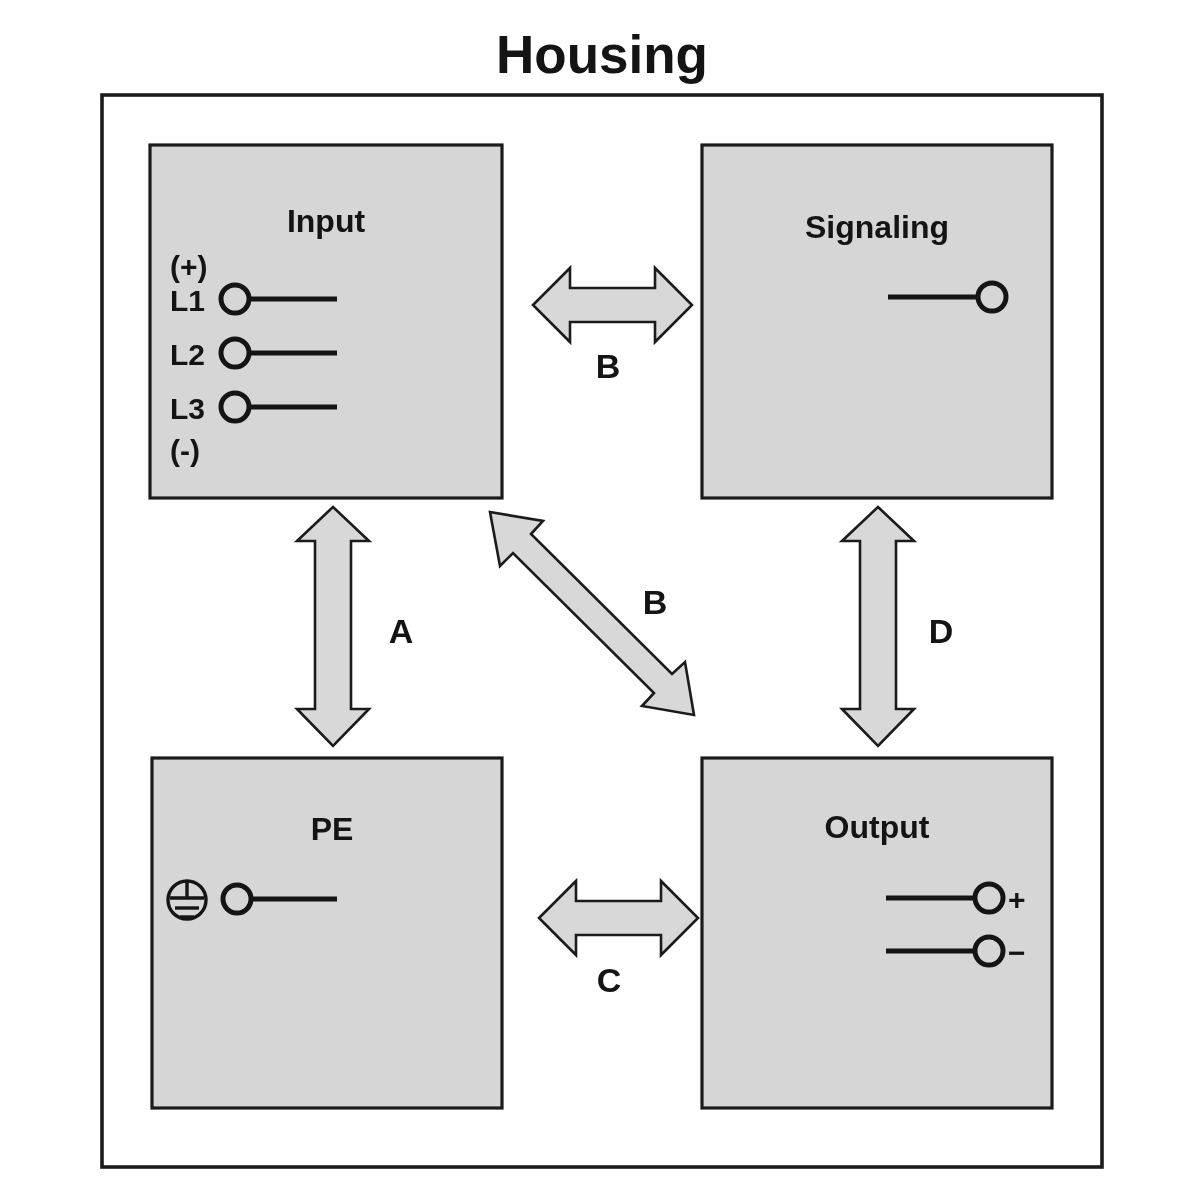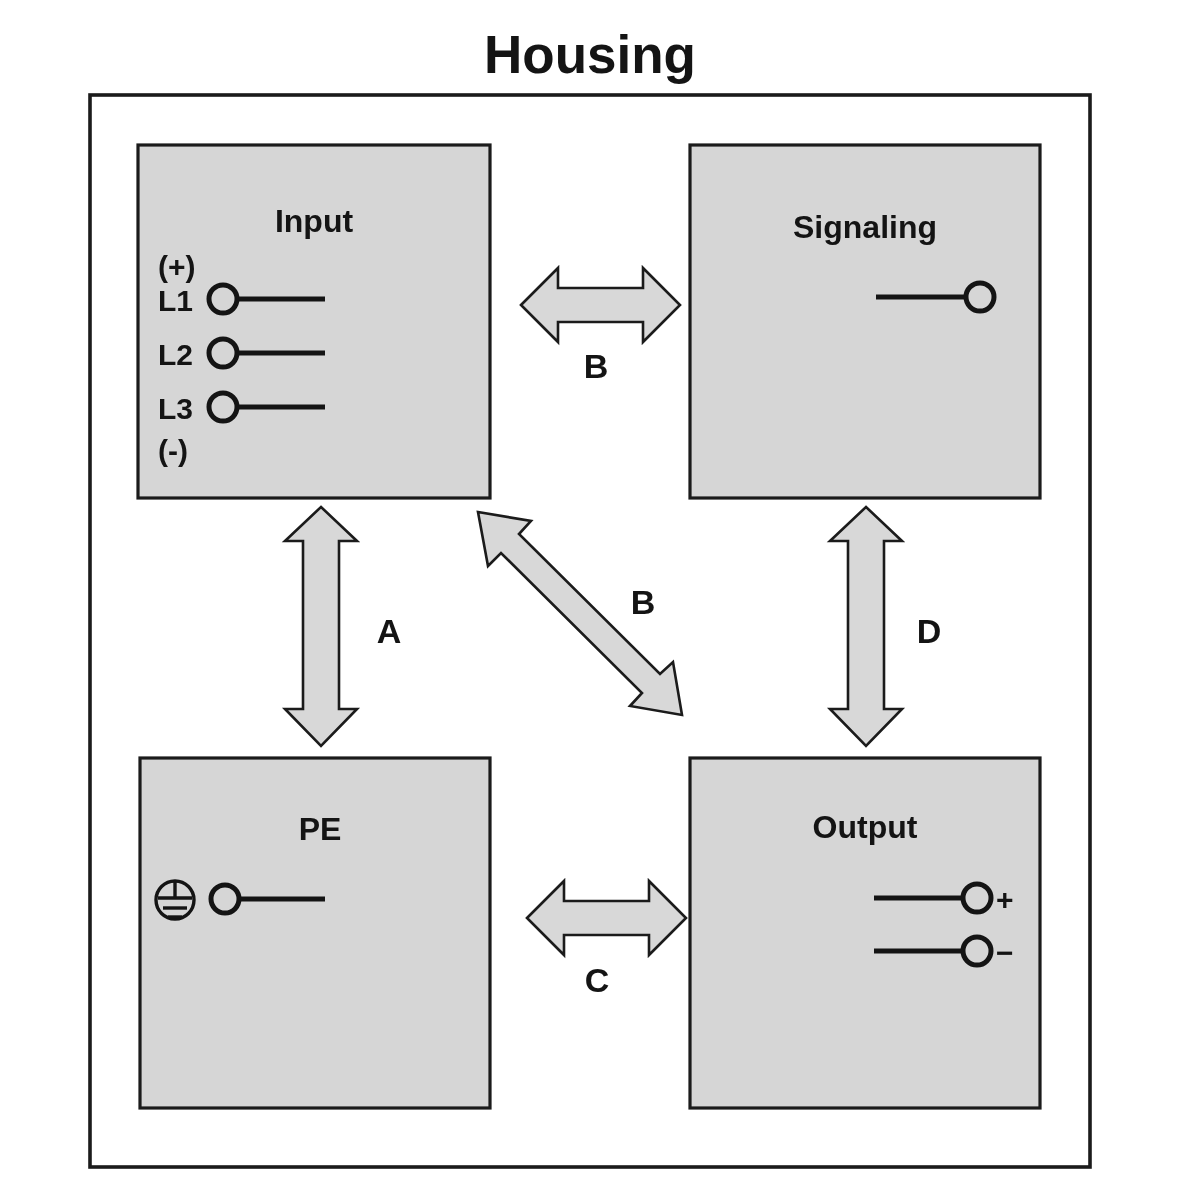--- a/index.html
+++ b/index.html
@@ -9,21 +9,21 @@
   }
   body {
     width: 1181px;
     height: 1200px;
     font-family: "Liberation Sans", sans-serif;
     position: relative;
     overflow: hidden;
   }
   #diagram-root {
     position: absolute;
-    left: 0;
+    left: 12px;
     top: 0;
     width: 1036px;
     height: 1200px;
   }
   svg.diagram {
     display: block;
     width: 1181px;
     height: 1200px;
   }
   .title-text {

